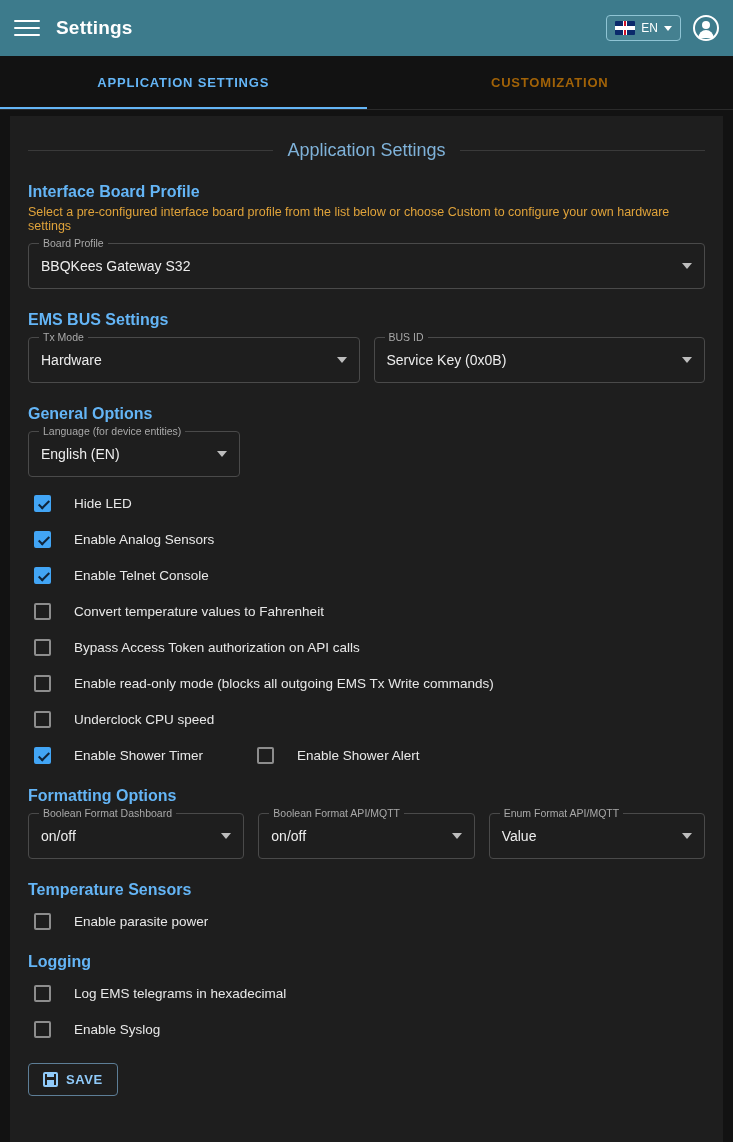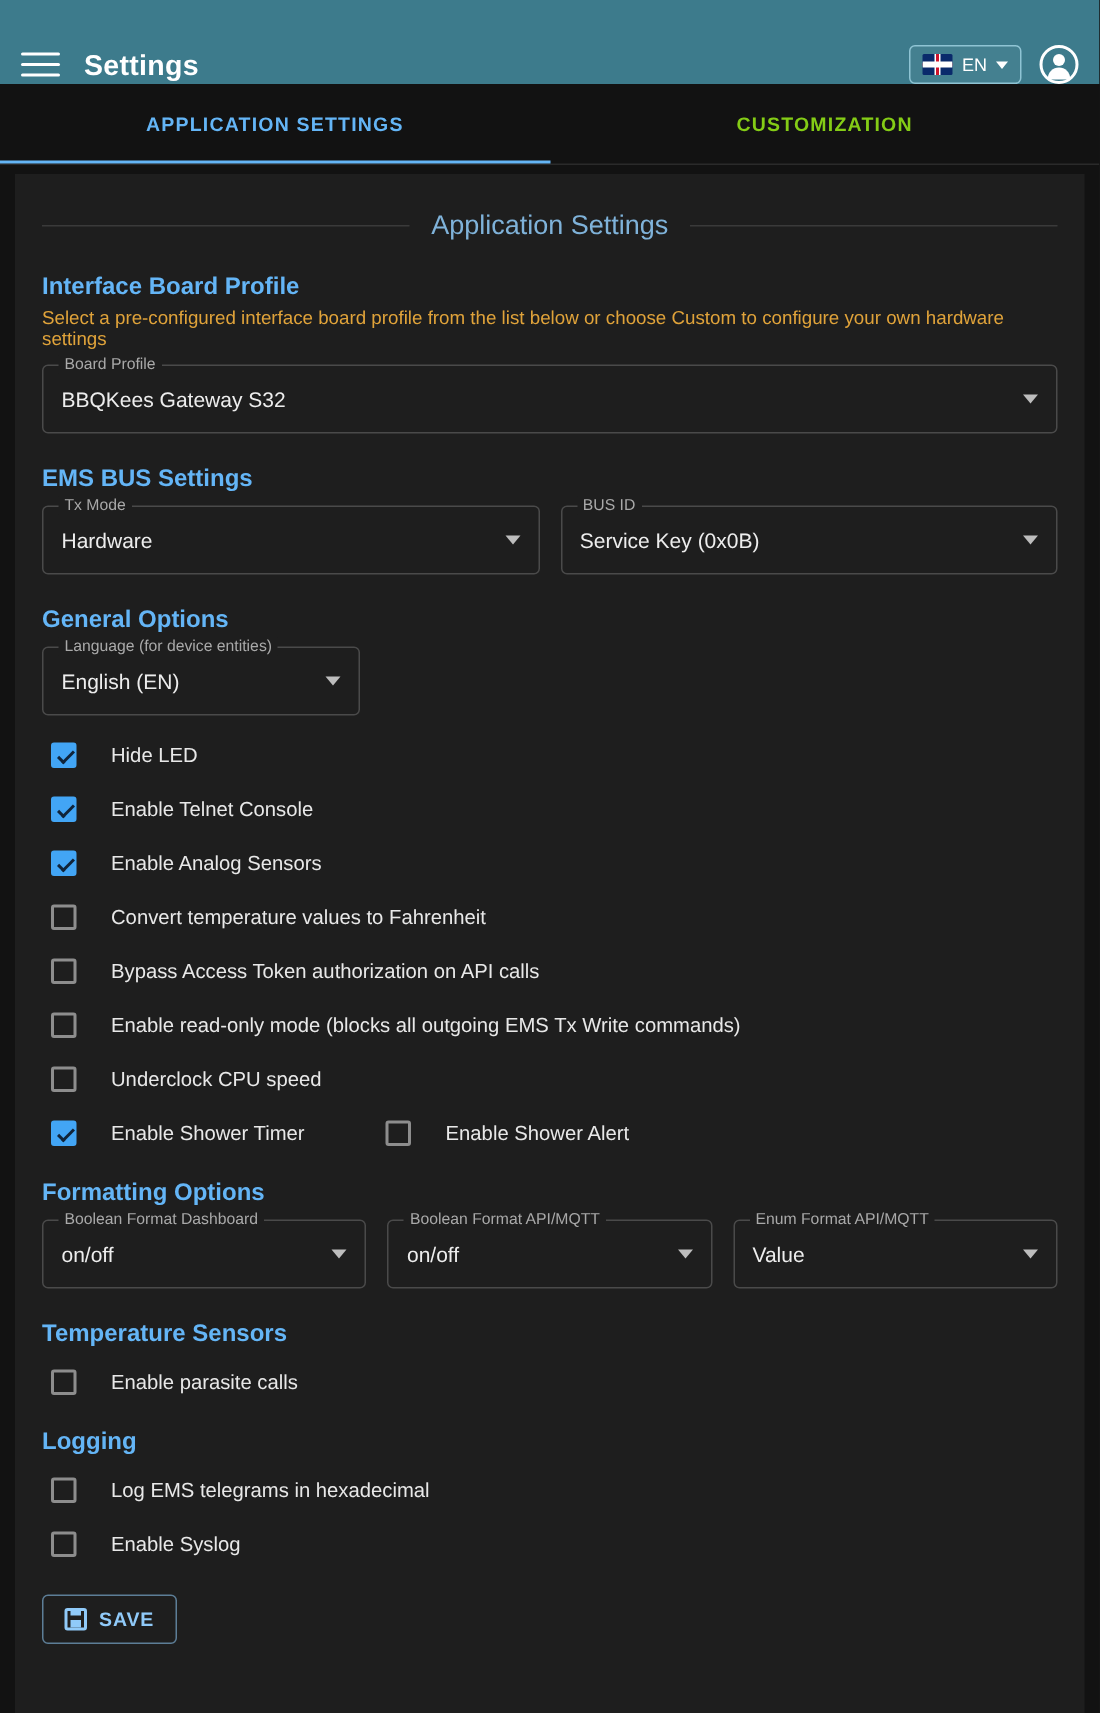--- a/index.html
+++ b/index.html
@@ -10,21 +10,21 @@
     overflow: hidden;
     font-family: "Liberation Sans", sans-serif;
   }
   body { color: #e6e6e6; }
 
   
   .appbar {
     height: 56px;
     background: #3d7b8c;
     display: flex;
-    align-items: flex-end;
+    align-items: center;
     padding: 0 14px;
     color: #ffffff;
   }
   .hamburger {
     width: 26px; height: 26px;
     display: flex; flex-direction: column;
     justify-content: center; gap: 5px;
     cursor: pointer;
     margin-right: 16px;
   }
@@ -93,21 +93,21 @@
   .tabs {
     height: 54px;
     background: #121212;
     display: flex;
     border-bottom: 1px solid #2a2a2a;
   }
   .tab {
     flex: 1;
     display: flex; align-items: center; justify-content: center;
     font-size: 13px; font-weight: bold; letter-spacing: .8px;
-    color: #84cc16;
+    color: #a16207;
     cursor: pointer;
     position: relative;
   }
   .tab.active { color: #64b5f6; }
   .tab.active::after {
     content: ""; position: absolute; left: 0; right: 0; bottom: 0;
     height: 2px; background: #64b5f6;
   }
 
   
@@ -311,27 +311,27 @@
   <div style="margin-top:8px">
     <div class="check-row">
       <div class="check-item">
         <span class="cb checked"></span>
         <span class="check-label">Hide LED</span>
       </div>
     </div>
     <div class="check-row">
       <div class="check-item">
         <span class="cb checked"></span>
+        <span class="check-label">Enable Analog Sensors</span>
+      </div>
+    </div>
+    <div class="check-row">
+      <div class="check-item">
+        <span class="cb checked"></span>
         <span class="check-label">Enable Telnet Console</span>
-      </div>
-    </div>
-    <div class="check-row">
-      <div class="check-item">
-        <span class="cb checked"></span>
-        <span class="check-label">Enable Analog Sensors</span>
       </div>
     </div>
     <div class="check-row">
       <div class="check-item">
         <span class="cb"></span>
         <span class="check-label">Convert temperature values to Fahrenheit</span>
       </div>
     </div>
     <div class="check-row">
       <div class="check-item">
@@ -381,21 +381,21 @@
       <span class="value">Value</span>
       <span class="arrow"></span>
     </div>
   </div>
 
   
   <div class="section-title">Temperature Sensors</div>
   <div class="check-row">
     <div class="check-item">
       <span class="cb"></span>
-      <span class="check-label">Enable parasite calls</span>
+      <span class="check-label">Enable parasite power</span>
     </div>
   </div>
 
   
   <div class="section-title" style="margin-top:14px">Logging</div>
   <div class="check-row">
     <div class="check-item">
       <span class="cb"></span>
       <span class="check-label">Log EMS telegrams in hexadecimal</span>
     </div>

